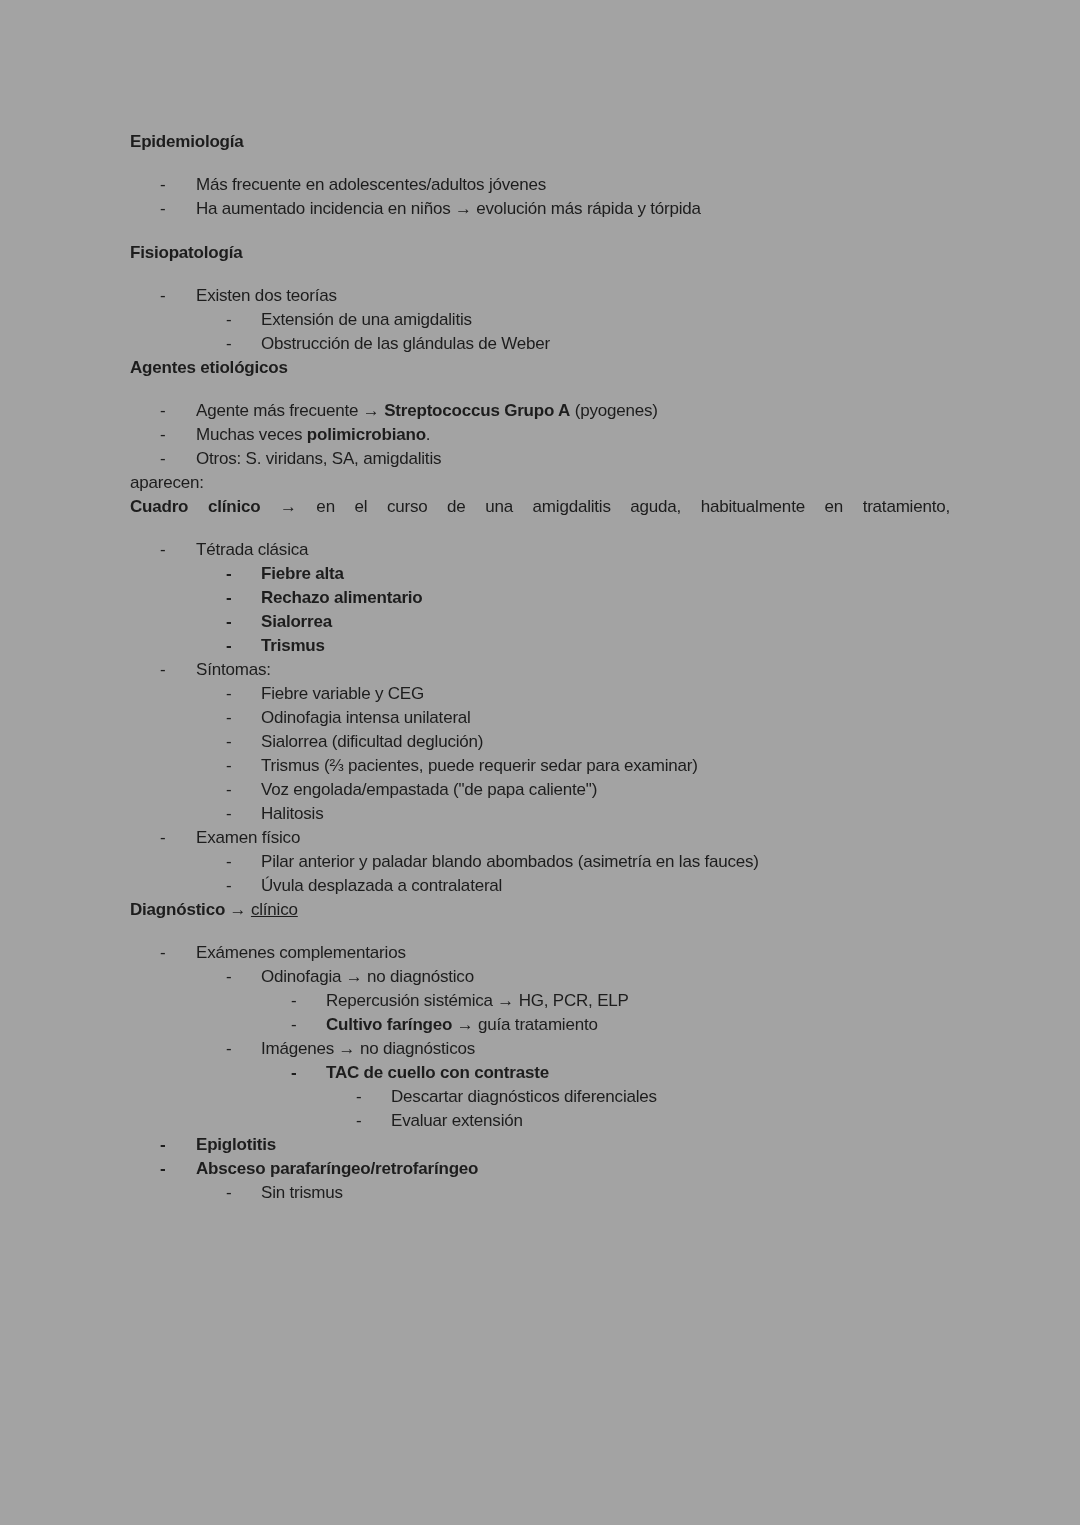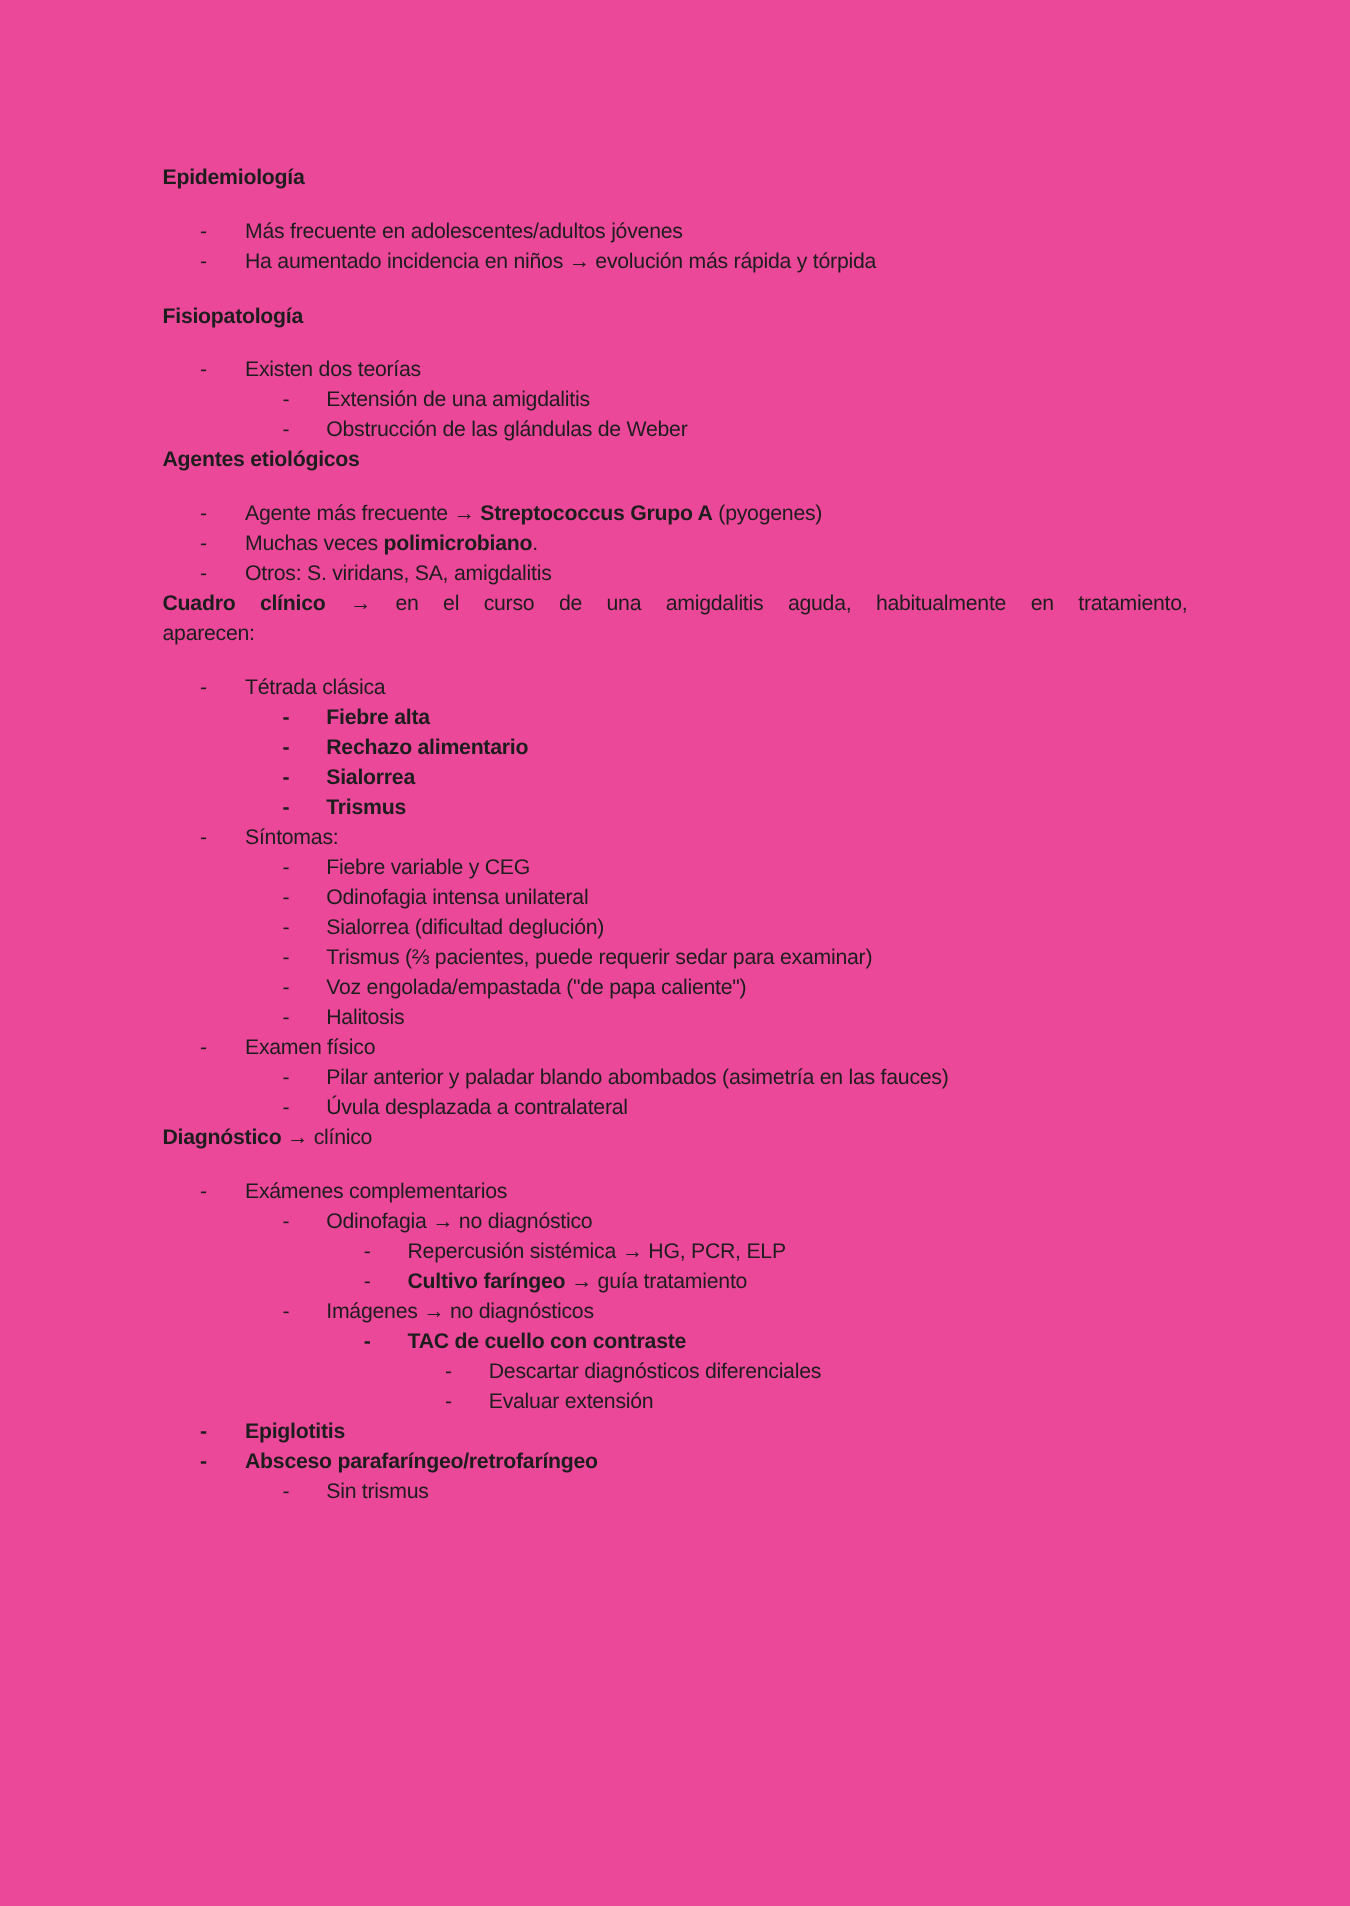--- a/index.html
+++ b/index.html
@@ -4,21 +4,21 @@
 <style>
   html, body {
     margin: 0;
     padding: 0;
     background: #ffffff;
   }
   #page {
     position: relative;
     width: 1080px;
     height: 1525px;
-    background: #ec4899;
+    background: #a3a3a3;
     overflow: hidden;
     font-family: "Liberation Sans", "DejaVu Sans", sans-serif;
     font-size: 17px;
     line-height: 24px;
     color: #1d1d1d;
     letter-spacing: -0.2px;
   }
   #doc-content {
     position: absolute;
     left: 130px;
@@ -38,21 +38,21 @@
   .bullet-row .dash { position: absolute; top: 0; }
   .bullet-row.lv1 { padding-left: 66px; }
   .bullet-row.lv1 .dash { left: 30px; }
   .bullet-row.lv2 { padding-left: 131px; }
   .bullet-row.lv2 .dash { left: 96px; }
   .bullet-row.lv3 { padding-left: 196px; }
   .bullet-row.lv3 .dash { left: 161px; }
   .bullet-row.lv4 { padding-left: 261px; }
   .bullet-row.lv4 .dash { left: 226px; }
   .b { font-weight: bold; }
-  .u { }
+  .u { text-decoration: underline; }
 </style>
 </head>
 <body>
 
 <div id="page">
   <main id="doc-content">
       <section class="doc-section">
         <div class="doc-heading"><span class="b ">Epidemiología</span></div>
         <div class="bullet-group">
           <div class="bullet-row lv1"><span class="dash">-</span><span class="bullet-text"><span>Más frecuente en adolescentes/adultos jóvenes</span></span></div>
@@ -70,22 +70,22 @@
       <section class="doc-section">
         <div class="doc-heading"><span class="b ">Agentes etiológicos</span></div>
         <div class="bullet-group">
           <div class="bullet-row lv1"><span class="dash">-</span><span class="bullet-text"><span>Agente más frecuente → </span><span class="b ">Streptococcus Grupo A</span><span>  (pyogenes)</span></span></div>
           <div class="bullet-row lv1"><span class="dash">-</span><span class="bullet-text"><span>Muchas veces </span><span class="b ">polimicrobiano</span><span>.</span></span></div>
           <div class="bullet-row lv1"><span class="dash">-</span><span class="bullet-text"><span>Otros: S. viridans, SA, amigdalitis</span></span></div>
         </div>
       </section>
       <section class="doc-section">
         <div class="para-block">
+          <div class="para-line"><span>aparecen:</span></div>
           <div class="para-line justify-full"><span class="b ">Cuadro clínico</span><span> → en el curso de una amigdalitis aguda, habitualmente en tratamiento,</span></div>
-          <div class="para-line"><span>aparecen:</span></div>
         </div>
         <div class="bullet-group">
           <div class="bullet-row lv1"><span class="dash">-</span><span class="bullet-text"><span>Tétrada clásica</span></span></div>
           <div class="bullet-row lv2"><span class="dash b">-</span><span class="bullet-text"><span class="b ">Fiebre alta</span></span></div>
           <div class="bullet-row lv2"><span class="dash b">-</span><span class="bullet-text"><span class="b ">Rechazo alimentario</span></span></div>
           <div class="bullet-row lv2"><span class="dash b">-</span><span class="bullet-text"><span class="b ">Sialorrea</span></span></div>
           <div class="bullet-row lv2"><span class="dash b">-</span><span class="bullet-text"><span class="b ">Trismus</span></span></div>
           <div class="bullet-row lv1"><span class="dash">-</span><span class="bullet-text"><span>Síntomas:</span></span></div>
           <div class="bullet-row lv2"><span class="dash">-</span><span class="bullet-text"><span>Fiebre variable y CEG</span></span></div>
           <div class="bullet-row lv2"><span class="dash">-</span><span class="bullet-text"><span>Odinofagia intensa unilateral</span></span></div>

